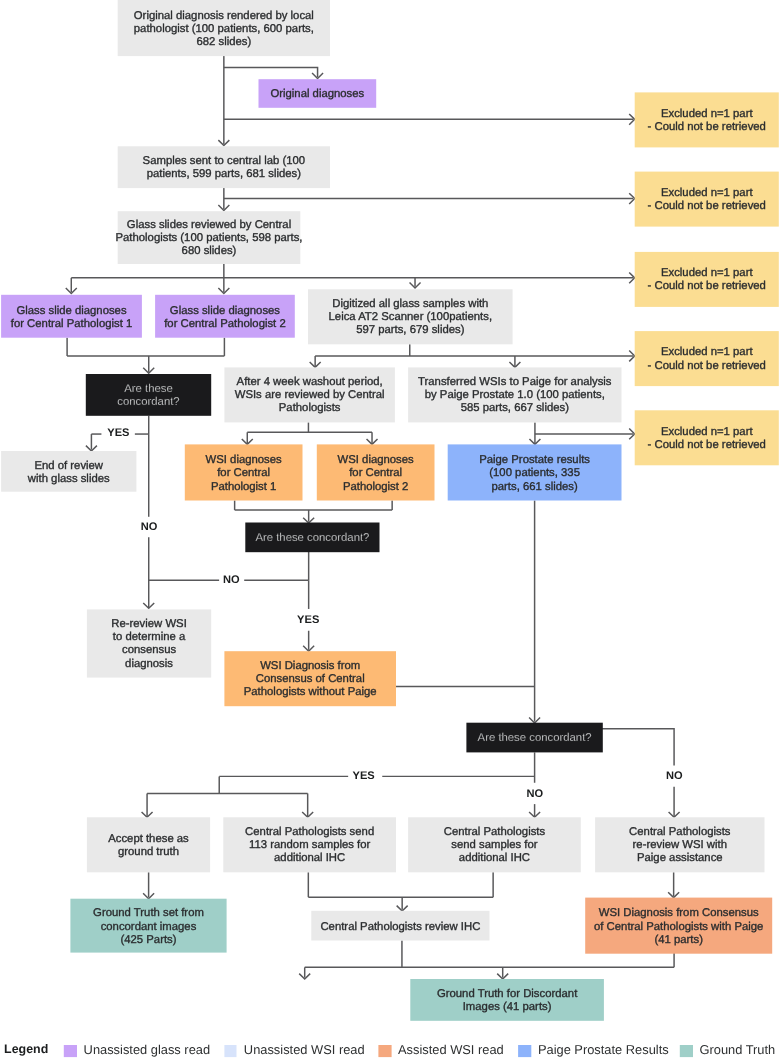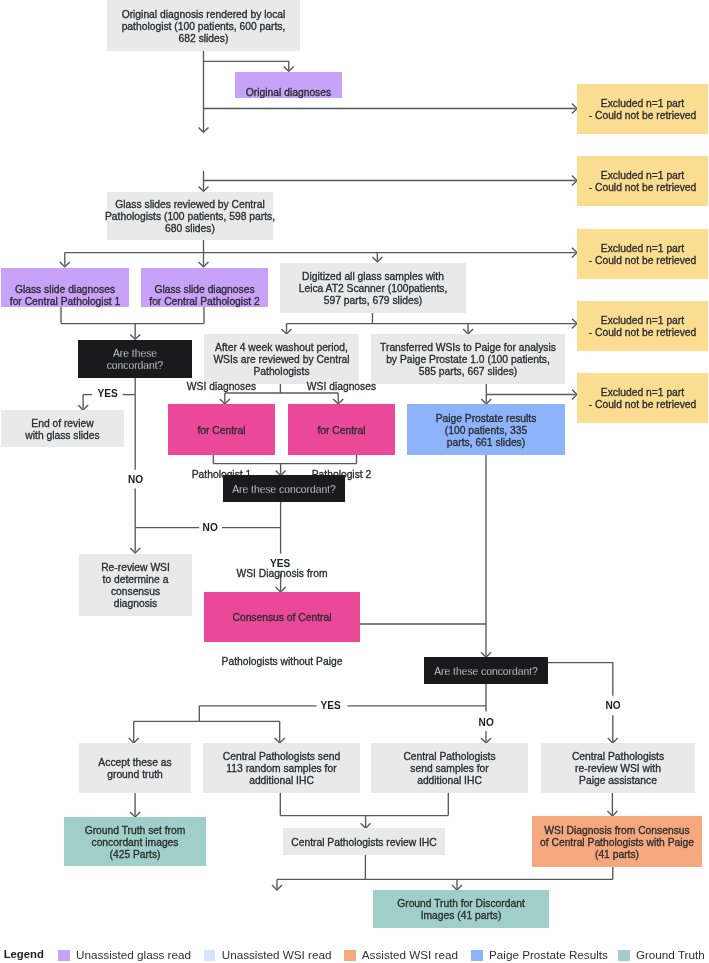--- a/index.html
+++ b/index.html
@@ -6,24 +6,24 @@
   html,body{margin:0;padding:0;background:#ffffff;}
   body{width:709px;height:963px;position:relative;overflow:hidden;
        font-family:"Liberation Sans",sans-serif;
        -webkit-font-smoothing:antialiased;}
   #diagram{position:absolute;left:0;top:0;width:709px;height:963px;transform:translateZ(0);}
   .node{position:absolute;display:flex;flex-direction:column;align-items:center;
         justify-content:center;text-align:center;box-sizing:border-box;transform:translateZ(0);
         font-size:10.3px;color:#2b2d2f;-webkit-text-stroke:0.32px #2b2d2f;}
   .node span{display:block;line-height:12px;white-space:nowrap;position:relative;top:1.2px;transform:translateZ(0);}
   .t-gray  {background:#e9e9e9;}
-  .t-purple{background:#c8a2f8;justify-content:flex-end;}
+  .t-purple{background:#c8a2f8;}
   .t-yellow{background:#fbdd92;}
   .t-black {background:#1a1a1c;color:#ffffff;}
-  .t-blue  {background:#ec4899;gap:32px;}
+  .t-blue  {background:#fdba74;}
   .t-pblue {background:#8db3fb;}
   .t-orange{background:#f5a87e;}
   .t-teal  {background:#9fcfc8;}
   svg#lines{position:absolute;left:0;top:0;width:709px;height:963px;}
   svg#lines path{fill:none;stroke:#58585a;stroke-width:1.35;stroke-linecap:butt;stroke-linejoin:miter;}
   .lbl{position:absolute;font-weight:bold;font-size:10.1px;color:#1c1e1f;white-space:nowrap;transform:translate(-50%,-50%) translateZ(0);line-height:10.1px;}
   .lg-title{position:absolute;font-weight:bold;font-size:11.3px;color:#1c1e1f;white-space:nowrap;transform:translateZ(0);}
   .lg-sw{position:absolute;width:11.6px;height:11.3px;}
   .lg-tx{position:absolute;font-size:11.7px;color:#2e3031;white-space:nowrap;transform:translateZ(0);}
 </style>
@@ -129,20 +129,24 @@
 </svg>
 
 <div class="node t-gray" style="left:107px;top:0px;width:193px;height:51px">
       <span>Original diagnosis rendered by local</span>
       <span>pathologist (100 patients, 600 parts,</span>
       <span>682 slides)</span>
     </div>
 <div class="node t-purple" style="left:235px;top:72px;width:107px;height:26px">
       <span>Original diagnoses</span>
     </div>
+<div class="node t-gray" style="left:107px;top:133px;width:193px;height:38px">
+      <span>Samples sent to central lab (100</span>
+      <span>patients, 599 parts, 681 slides)</span>
+    </div>
 <div class="node t-gray" style="left:107px;top:192px;width:166px;height:48px">
       <span>Glass slides reviewed by Central</span>
       <span>Pathologists (100 patients, 598 parts,</span>
       <span>680 slides)</span>
     </div>
 <div class="node t-purple" style="left:1px;top:268px;width:128px;height:39px">
       <span>Glass slide diagnoses</span>
       <span>for Central Pathologist 1</span>
     </div>
 <div class="node t-purple" style="left:141px;top:268px;width:127px;height:39px">

